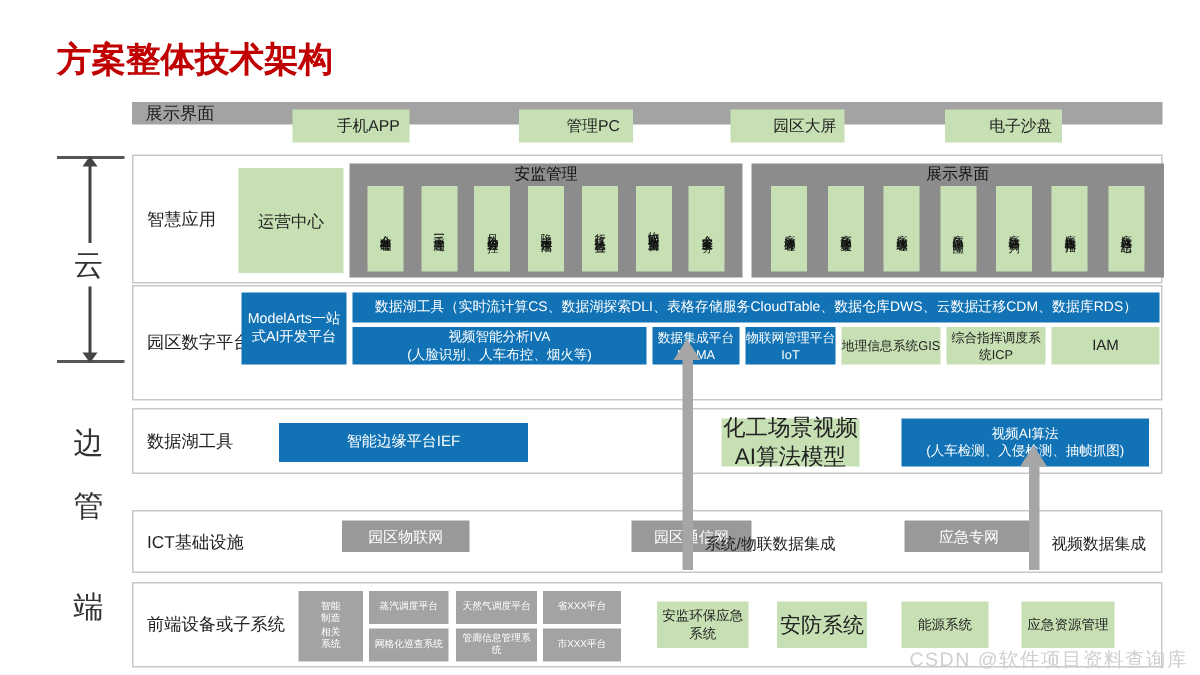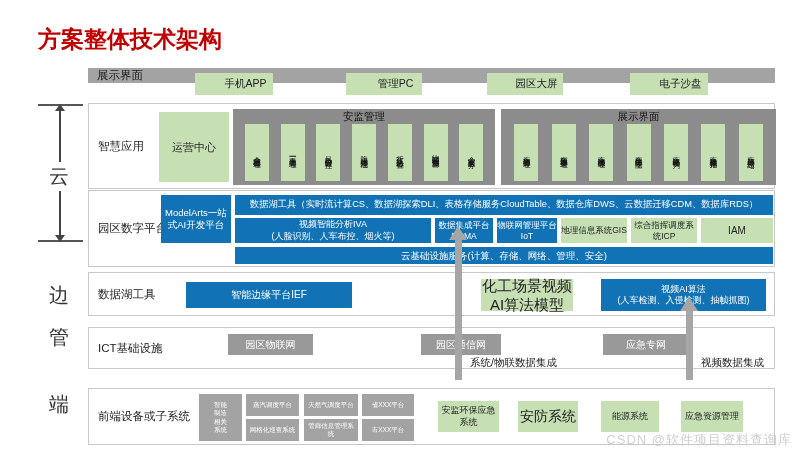--- a/index.html
+++ b/index.html
@@ -129,34 +129,33 @@
     <div class="bbox" style="left:146px;top:4px;width:538px;height:20px;font-size:9.3px">数据湖工具（实时流计算CS、数据湖探索DLI、表格存储服务CloudTable、数据仓库DWS、云数据迁移CDM、数据库RDS）</div>
     <div class="bbox" style="left:146px;top:27px;width:196px;height:25px;font-size:9px">
       <span>视频智能分析IVA</span>
         <span>(人脸识别、人车布控、烟火等)</span>
     </div>
     <div class="bbox" style="left:346px;top:27px;width:58px;height:25px;font-size:8.5px">数据集成平台ROMA</div>
     <div class="bbox" style="left:408px;top:27px;width:60px;height:25px;font-size:8.5px">物联网管理平台IoT</div>
     <div class="gbox" style="left:472px;top:27px;width:66px;height:25px;font-size:8.5px;line-height:1.25">地理信息系统GIS</div>
     <div class="gbox" style="left:542px;top:27px;width:66px;height:25px;font-size:8.5px;line-height:1.25">综合指挥调度系统ICP</div>
     <div class="gbox" style="left:612px;top:27px;width:72px;height:25px;font-size:10px">IAM</div>
-    <div class="bbox" style="left:146px;top:56px;width:538px;height:17px;font-size:9.5px">云基础设施服务(计算、存储、网络、管理、安全)</div>
   </div>
 
   <div class="rowbox" style="top:272px;height:44px">
     <div class="rowlabel">数据湖工具</div>
     <div class="bbox" style="left:97px;top:9px;width:166px;height:26px;font-size:10px">智能边缘平台IEF</div>
     <div class="gbox" style="left:392px;top:6px;width:92px;height:32px;font-size:15px;line-height:1.3">化工场景视频AI算法模型</div>
     <div class="bbox" style="left:512px;top:6px;width:165px;height:32px;font-size:9px">
       <span>视频AI算法</span>
         <span>(人车检测、入侵检测、抽帧抓图)</span>
     </div>
   </div>
 
-  <div class="rowbox" style="top:327px;height:42px">
+  <div class="rowbox" style="top:340px;height:42px">
     <div class="rowlabel">ICT基础设施</div>
     <div class="graybox" style="left:139px;top:6px;width:85px;height:21px;font-size:10px">园区物联网</div>
     <div class="graybox" style="left:332px;top:6px;width:80px;height:21px;font-size:10px">园区通信网</div>
     <div class="graybox" style="left:514px;top:6px;width:86px;height:21px;font-size:10px">应急专网</div>
   </div>
 
   <div class="flowlabel" style="left:470px;top:356px">系统/物联数据集成</div>
   <div class="flowlabel" style="left:701px;top:356px">视频数据集成</div>
 
   <div class="rowbox" style="top:388px;height:57px">

